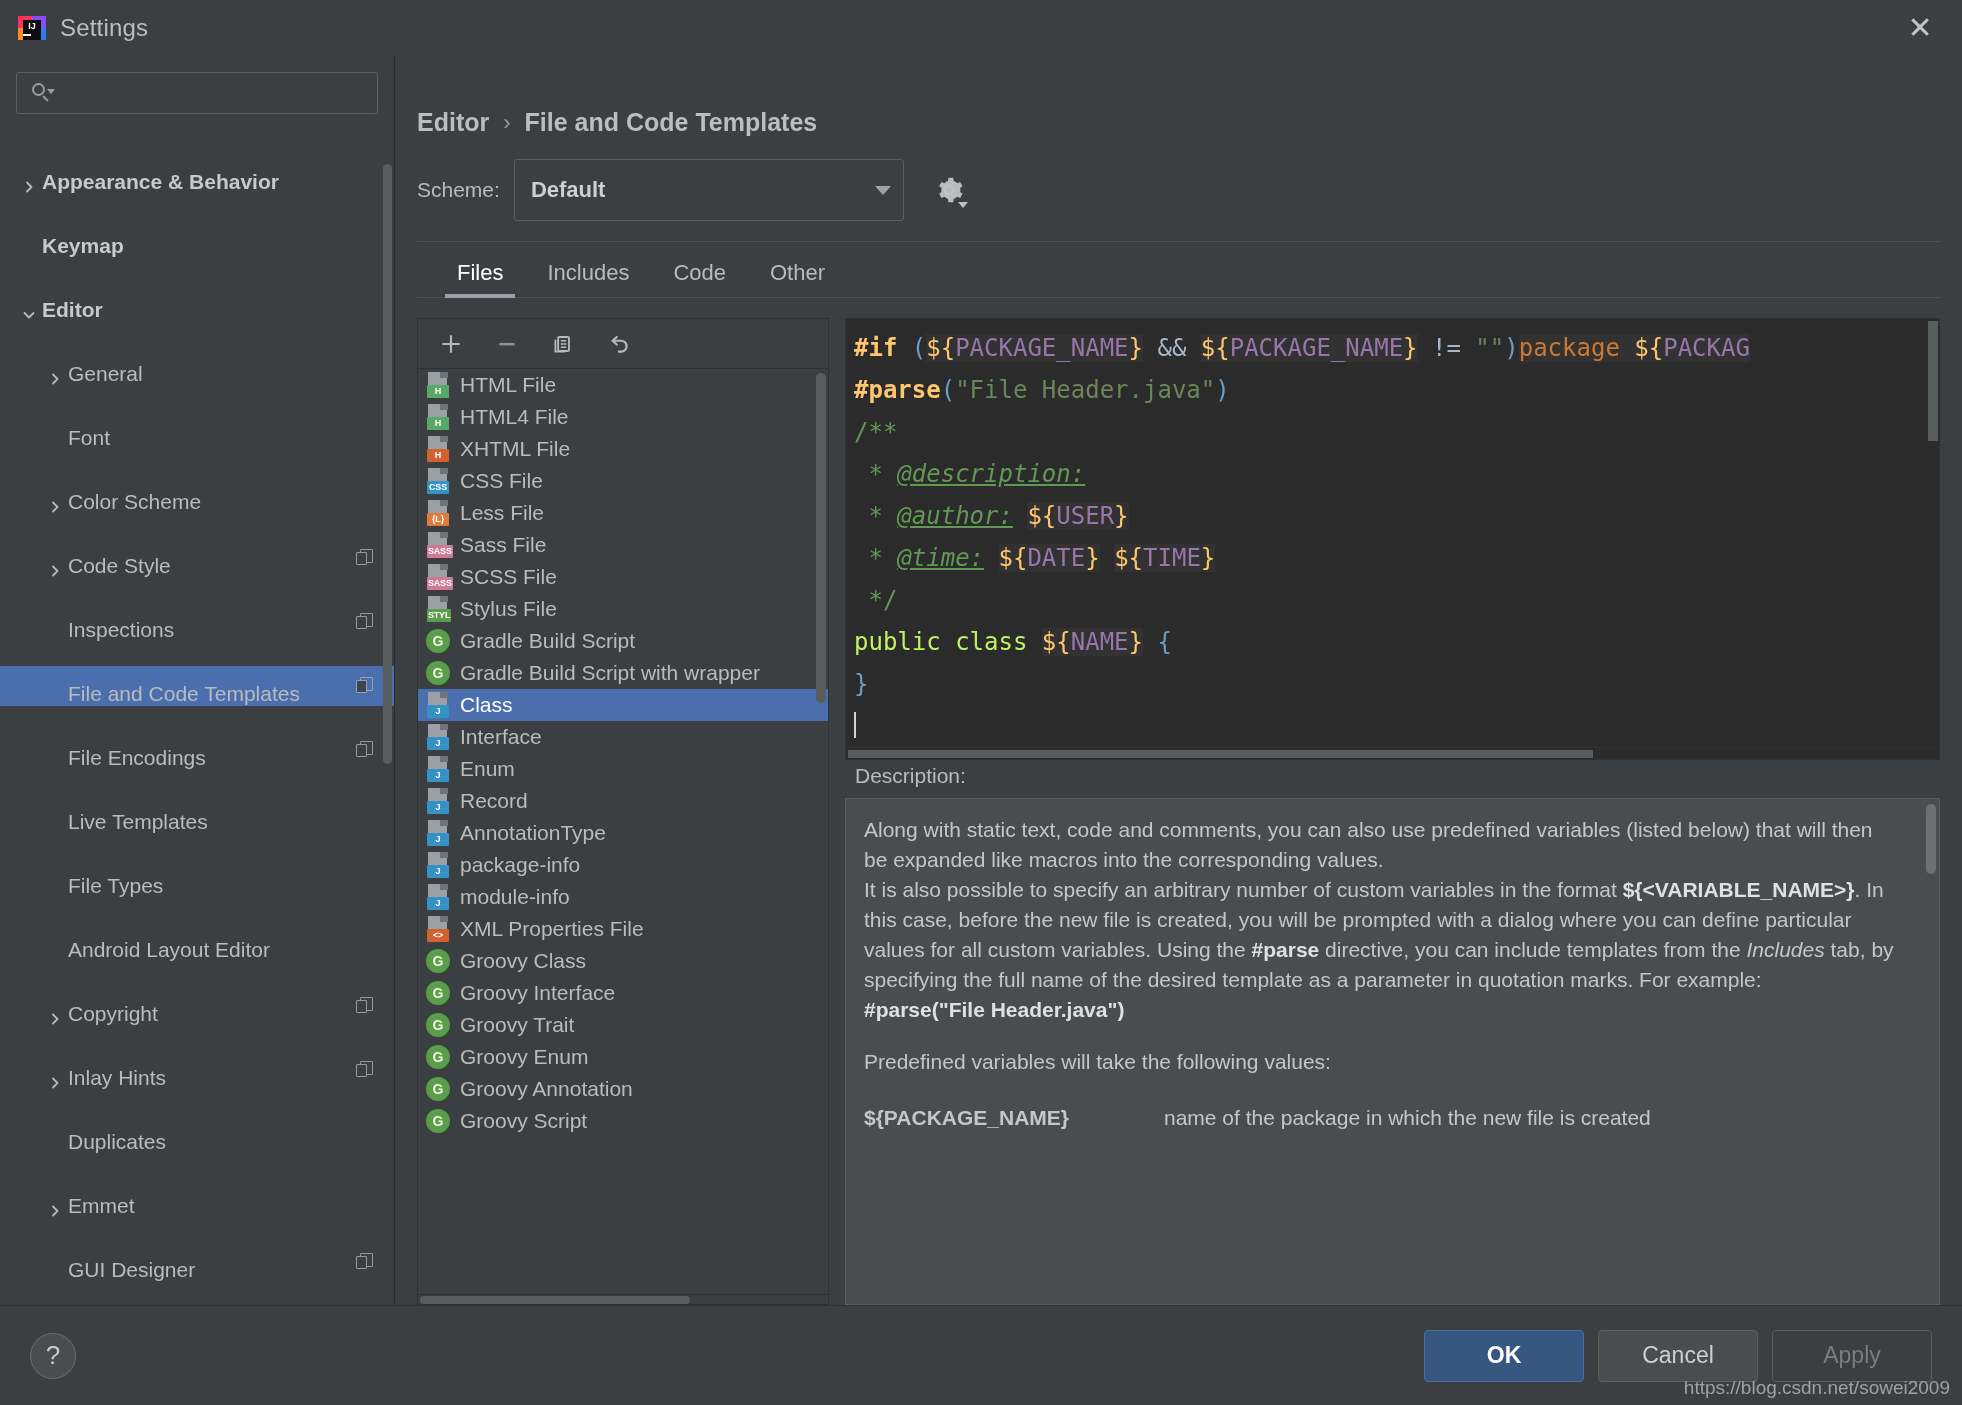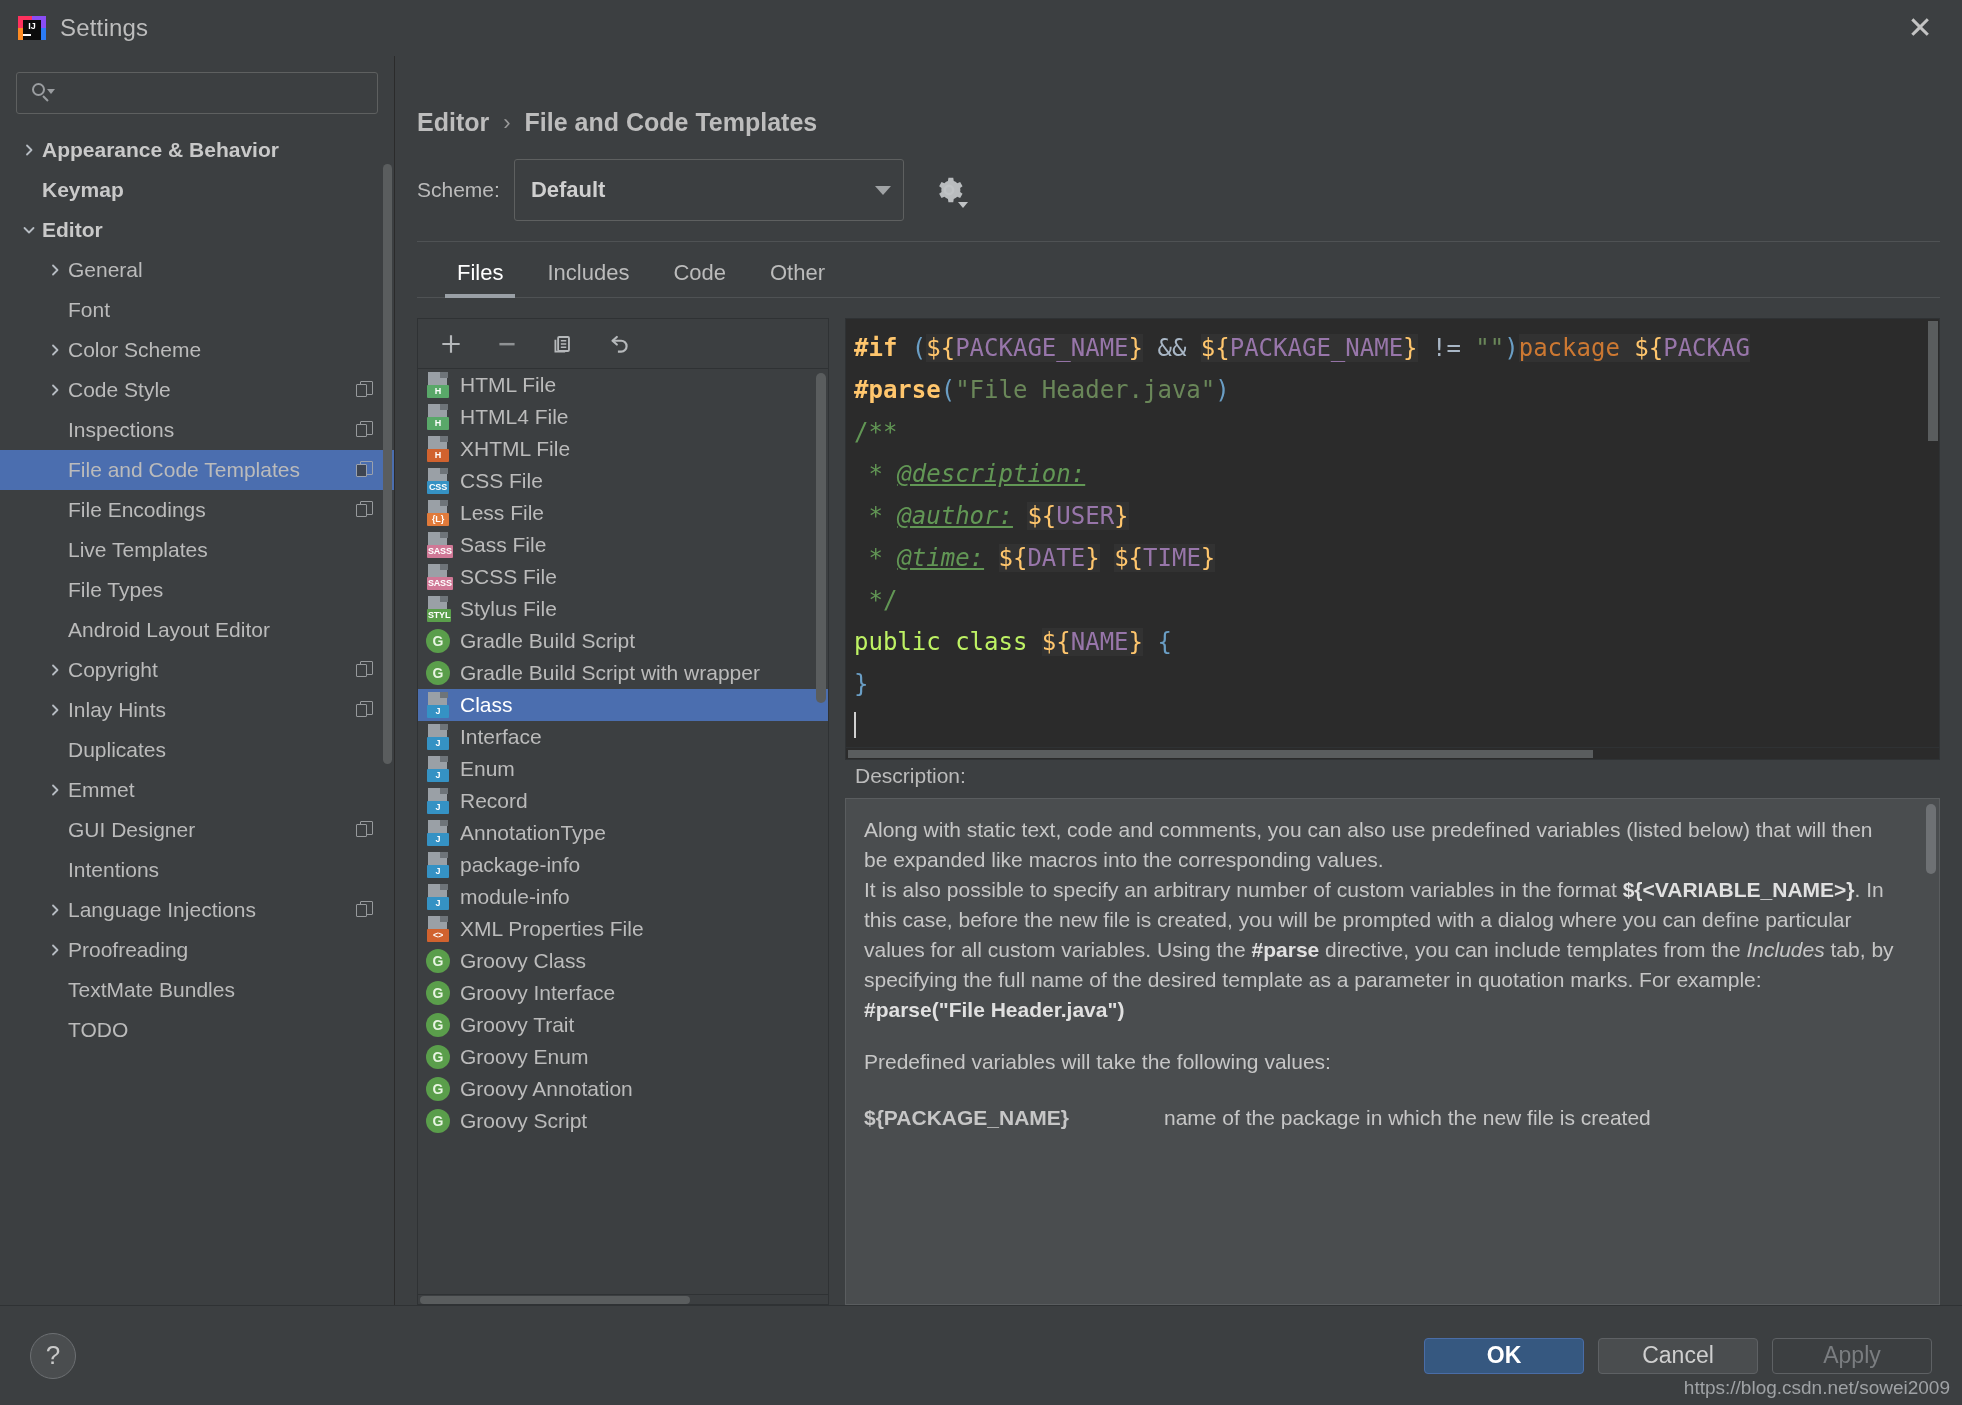--- a/index.html
+++ b/index.html
@@ -117,25 +117,26 @@
   }
 
   #tree {
     flex: 1 1 auto;
     overflow: hidden;
     position: relative;
     padding-top: 4px;
   }
   .tree-item {
     height: 40px;
-    display: flex; align-items: center;
+    display: flex; align-items: flex-end;
     padding-right: 14px;
     cursor: pointer;
     position: relative;
     white-space: nowrap;
+    margin-top: 24px;
   }
   .tree-item.selected { background: #4b6eaf; }
   .tree-item .arrow {
     width: 26px; flex: 0 0 26px;
     display: flex; align-items: center; justify-content: center;
     color: #a9b7c6; font-size: 16px;
   }
   .tree-item .arrow svg { display:block; }
   .tree-item .label {
     font-size: 21px; color: #bbbbbb;
@@ -419,21 +420,21 @@
     width: 46px; height: 46px; border-radius: 50%;
     border: 1px solid #6d7073; background: #4a4d4f;
     color: #c9c9c9; font-size: 26px;
     display:flex; align-items:center; justify-content:center;
     cursor: pointer;
   }
   #footer-buttons {
     margin-left: auto; display: flex; align-items: center; gap: 14px;
   }
   .btn {
-    height: 36px; min-width: 160px;
+    height: 52px; min-width: 160px;
     border-radius: 4px; border: 1px solid #5e6164;
     background: #4a4d4f; color: #cfcfcf;
     font-size: 23px;
     display:flex; align-items:center; justify-content:center;
     cursor: pointer;
   }
   .btn.primary { background: #365880; border-color: #4a6da7; color: #ffffff; font-weight: bold; }
   .btn.disabled { color: #7a7d80; background: #3c3f41; cursor: default; }
   #watermark {
     position: absolute; right: 12px; bottom: 6px;

